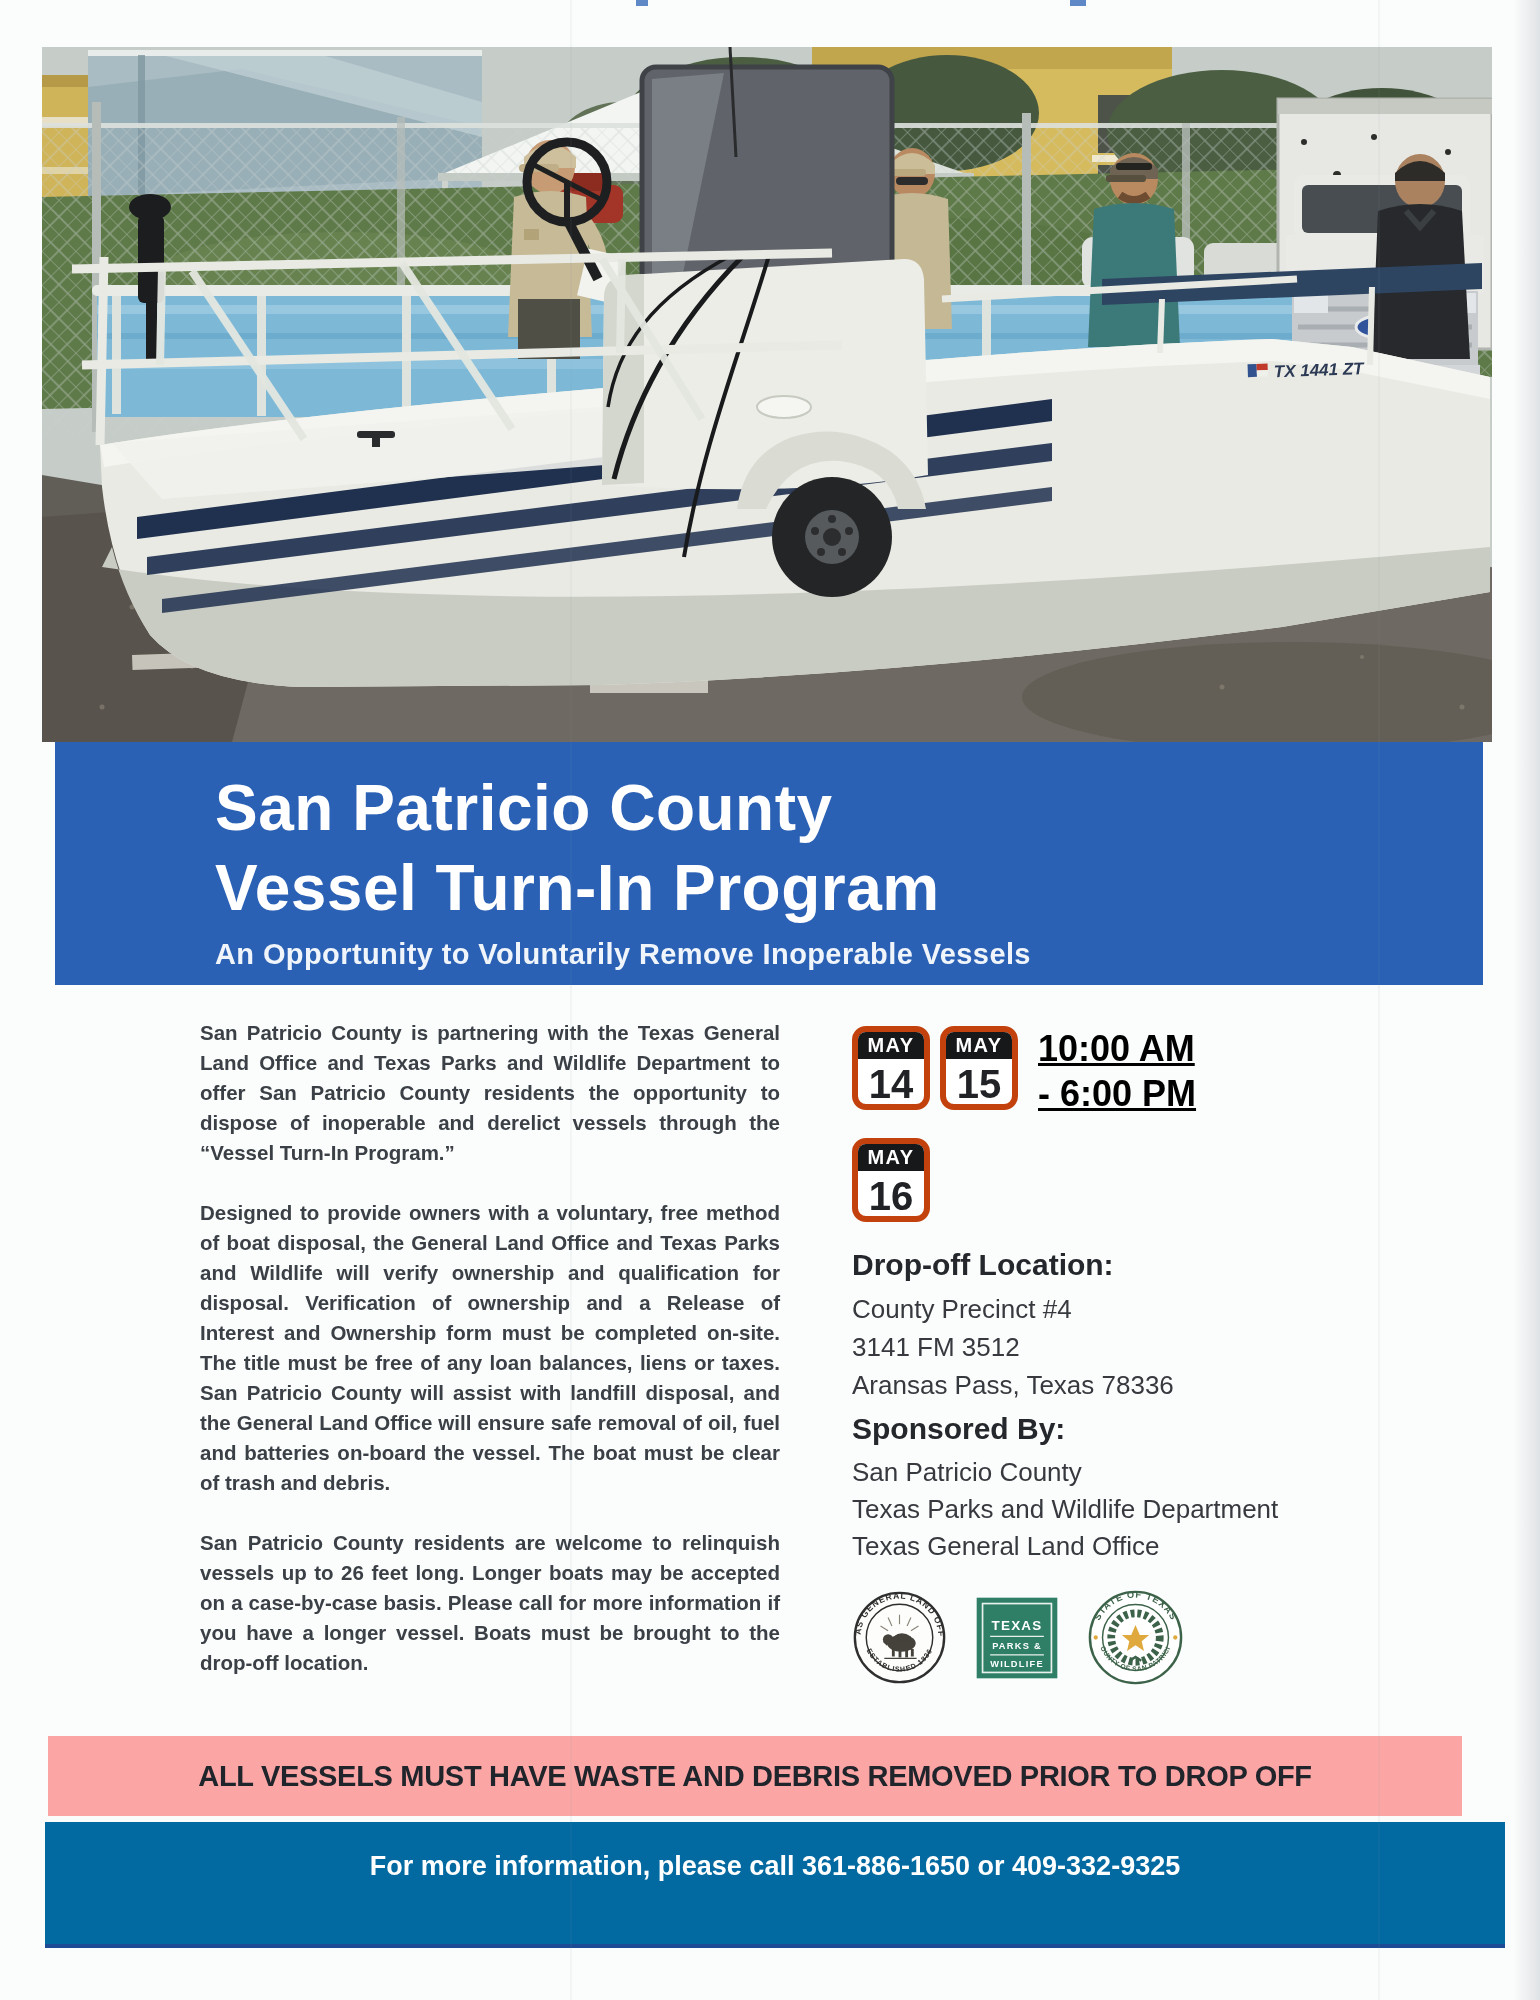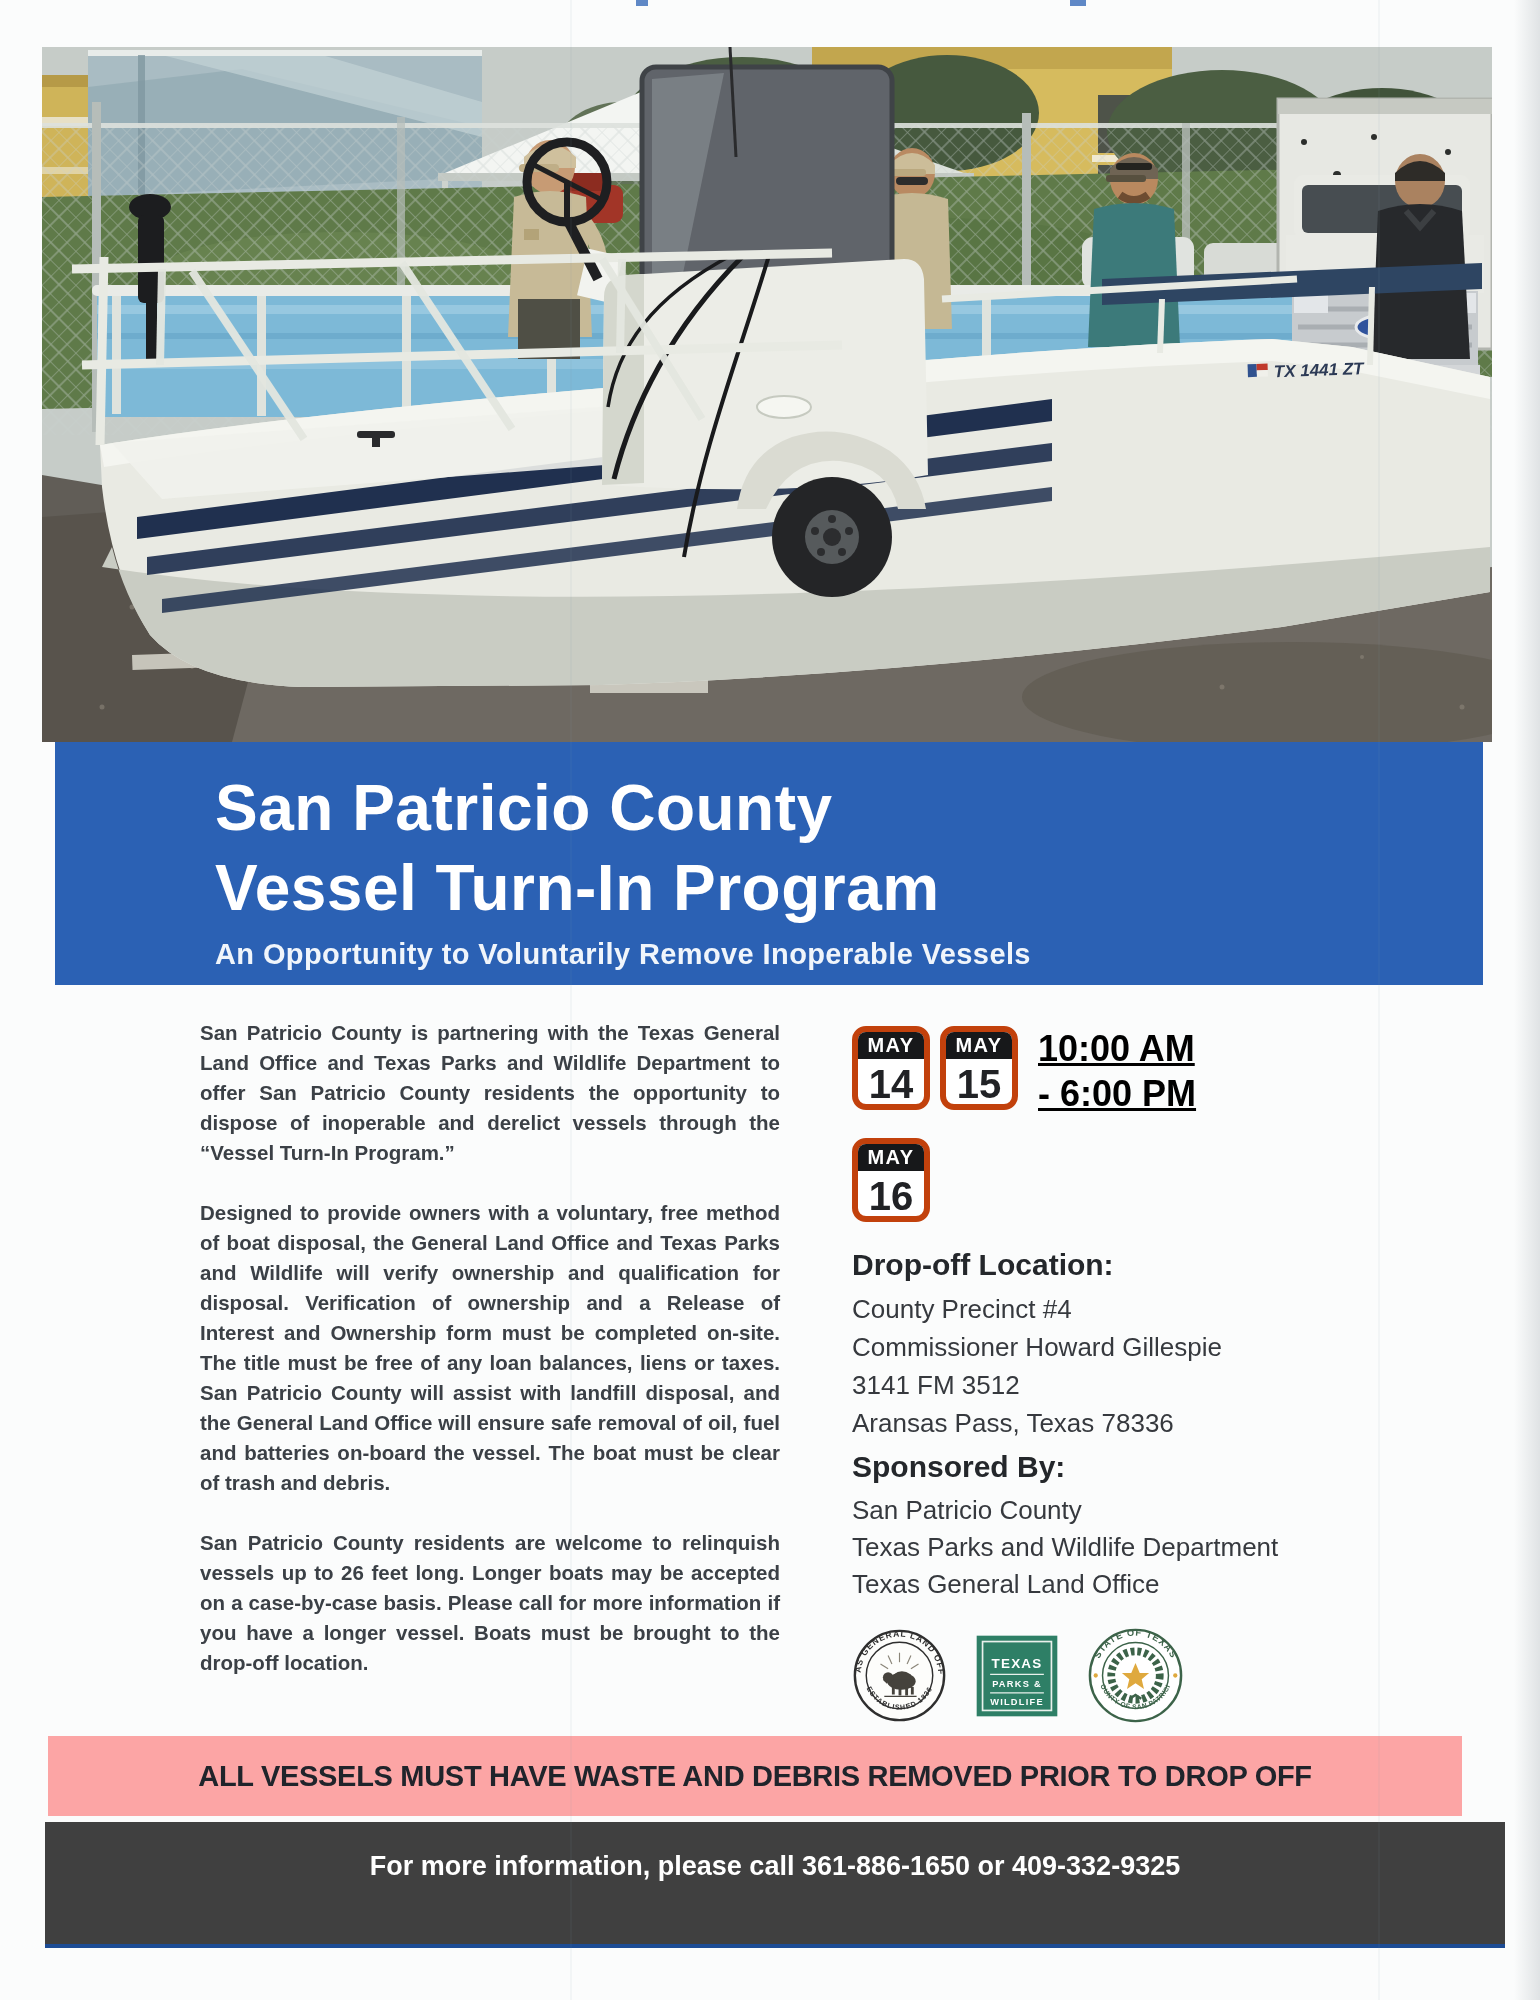--- a/index.html
+++ b/index.html
@@ -25,21 +25,21 @@
   .times{margin-left:20px;font-size:36px;font-weight:bold;color:#000000;line-height:45px;white-space:nowrap;text-decoration:underline;}
   .blk-head{font-size:30px;font-weight:bold;color:#24272b;margin:26px 0 8px 0;}
   .addr div{font-size:26px;line-height:38px;color:#36393e;white-space:nowrap;}
   .sponsors .blk-head{margin-top:8px;}
   .sponsors .lines div{font-size:26px;line-height:37px;color:#36393e;white-space:nowrap;}
   .logos{display:flex;align-items:center;gap:28px;margin-top:24px;}
   .logos svg{display:block;}
   
   .notice{position:absolute;left:48px;top:1736px;width:1414px;height:80px;background:#fca5a5;display:flex;align-items:center;justify-content:center;}
   .notice span{font-size:29px;font-weight:bold;letter-spacing:-.3px;color:#20242b;white-space:nowrap;}
-  .footer{position:absolute;left:45px;top:1822px;width:1460px;height:126px;background:#404040;border-bottom:4px solid #1d4c94;display:flex;align-items:center;justify-content:center;box-sizing:border-box;padding-bottom:34px;}
+  .footer{position:absolute;left:45px;top:1822px;width:1460px;height:126px;background:#0369a1;border-bottom:4px solid #1d4c94;display:flex;align-items:center;justify-content:center;box-sizing:border-box;padding-bottom:34px;}
   .footer span{font-size:27px;font-weight:bold;color:#ffffff;white-space:nowrap;}
   
   .tick{position:absolute;top:0;height:6px;background:#2b61b4;opacity:.75;}
   .edge-shade{position:absolute;right:0;top:0;width:26px;height:100%;background:linear-gradient(to right, rgba(190,196,200,0), rgba(190,196,200,.45));}
   .fold{position:absolute;top:0;width:2px;height:100%;background:rgba(130,150,170,.07);}
 </style>
 </head>
 <body>
 
 <div class="page">
@@ -349,21 +349,20 @@
       <div class="cal">
         <div class="cal-month">MAY</div>
         <div class="cal-day">16</div>
       </div>
     </div>
 
     <div>
       <div class="blk-head">Drop-off Location:</div>
       <div class="addr">
         <div>County Precinct #4</div>
-        <div>Commissioner Howard Gillespie</div>
         <div>3141 FM 3512</div>
         <div>Aransas Pass, Texas 78336</div>
       </div>
     </div>
 
     <div class="sponsors">
       <div class="blk-head">Sponsored By:</div>
       <div class="lines">
         <div>San Patricio County</div>
         <div>Texas Parks and Wildlife Department</div>

